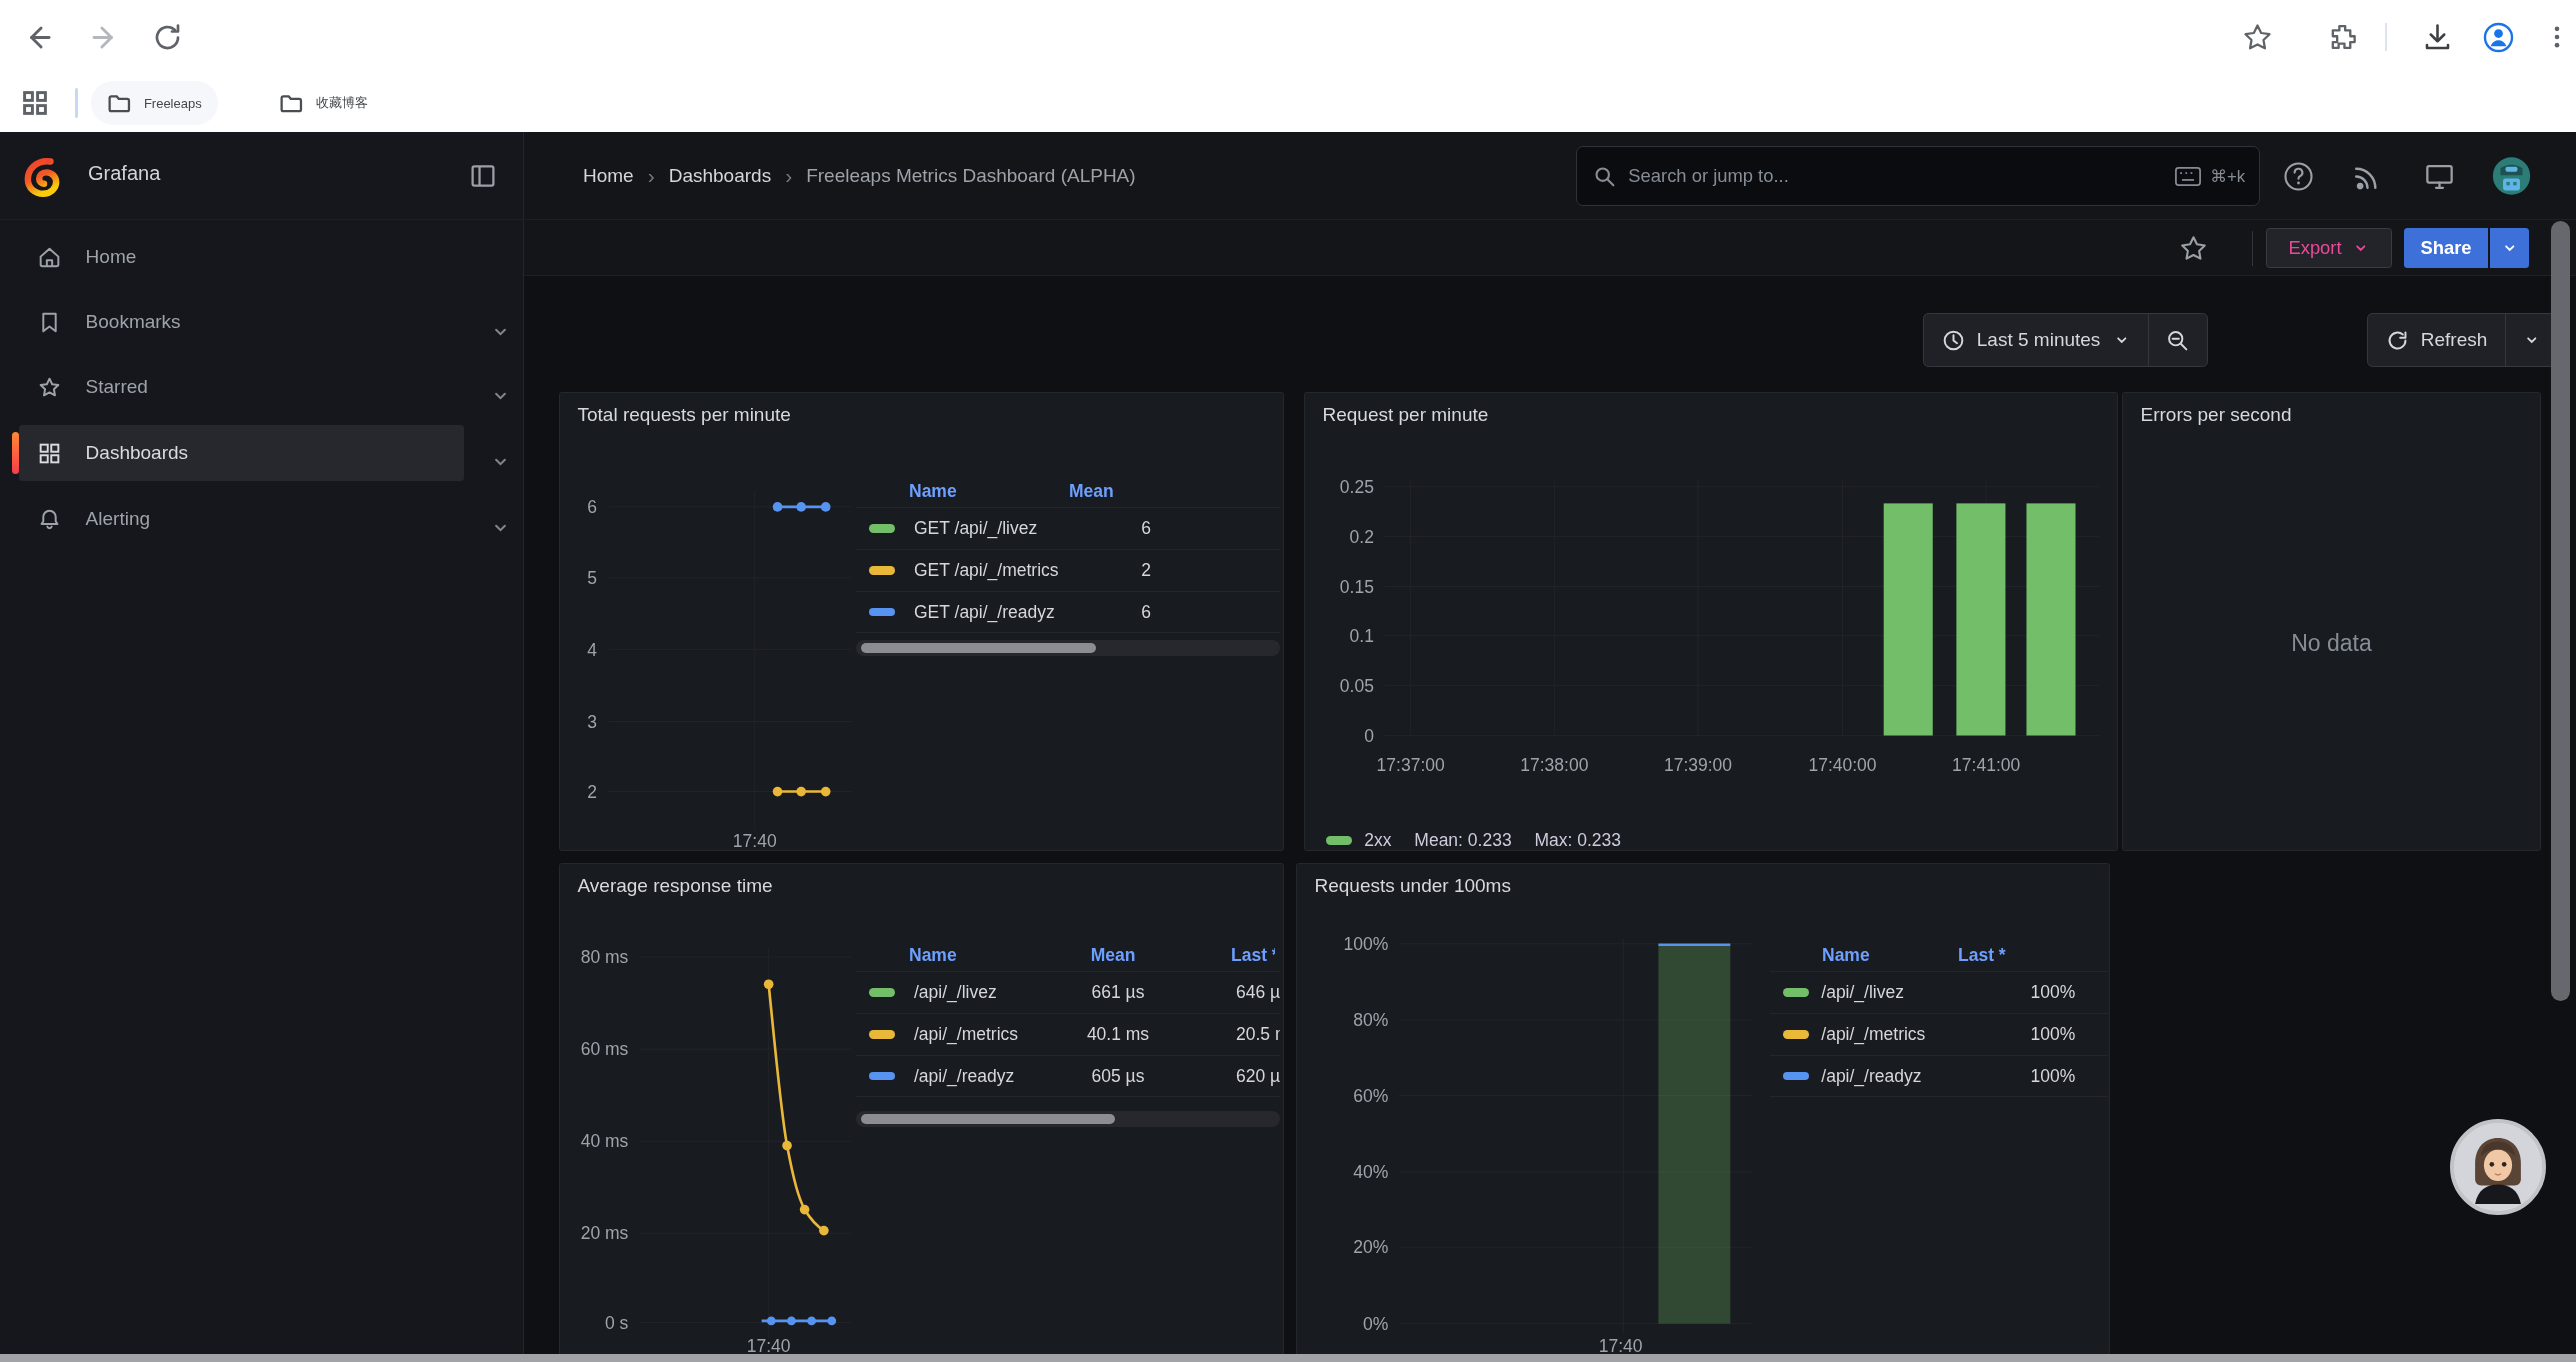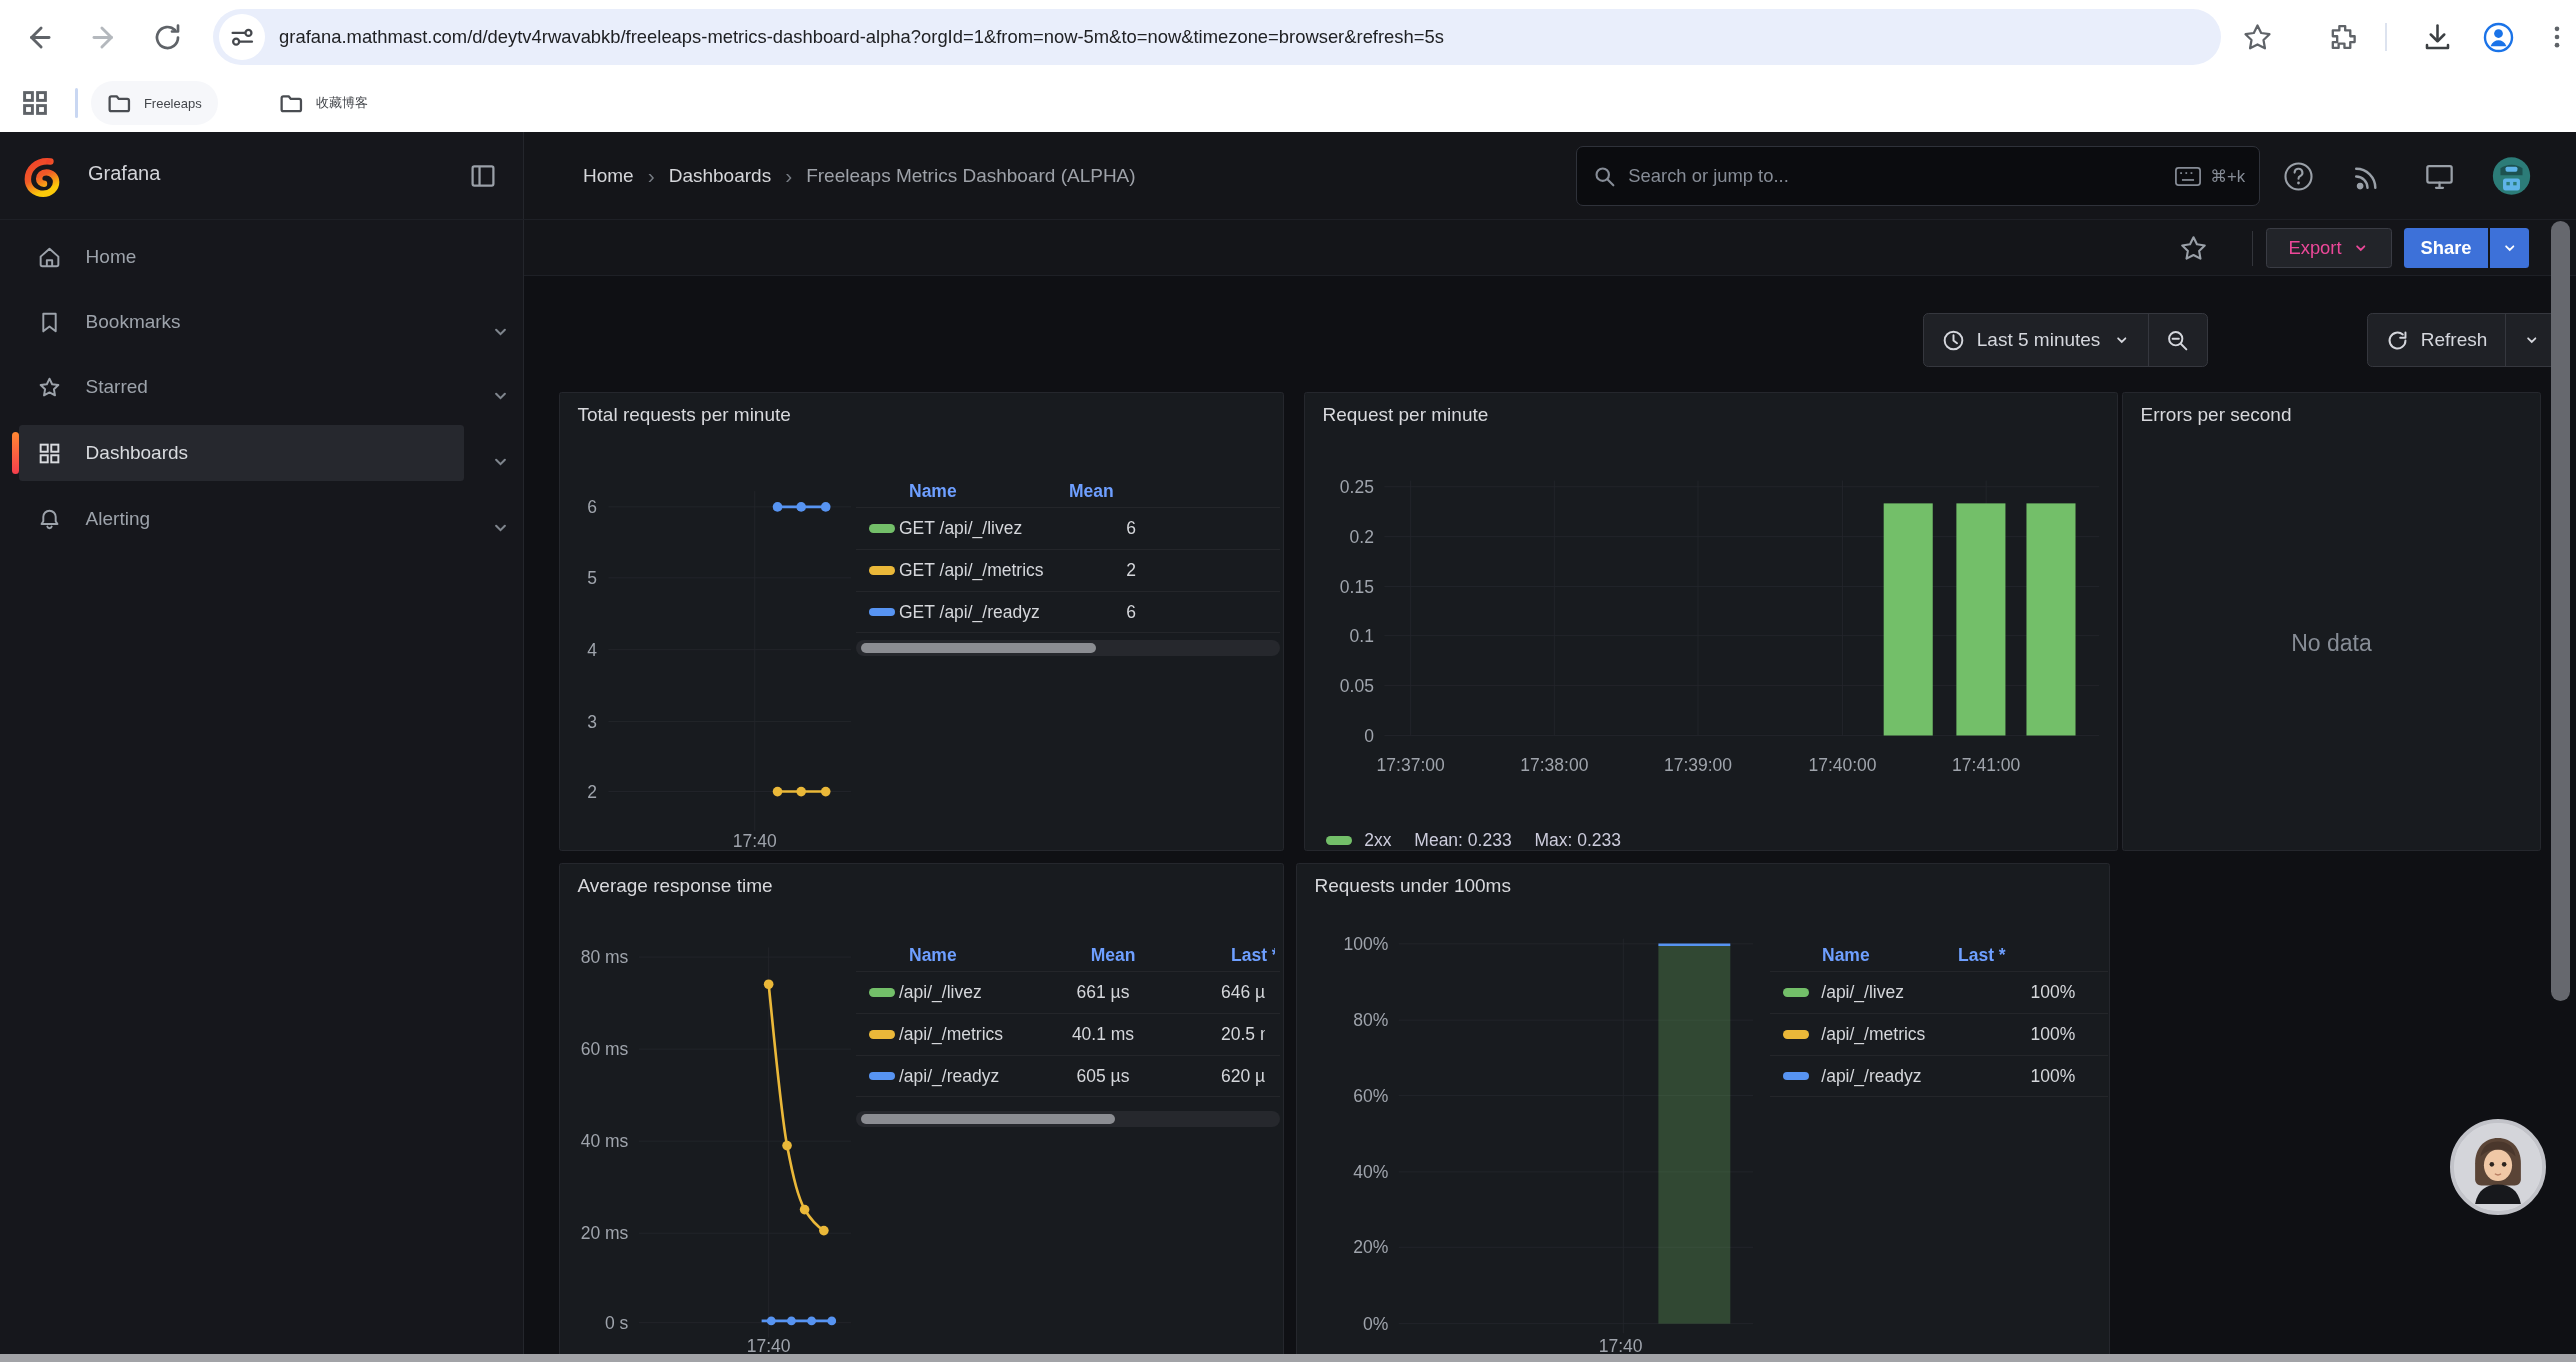--- a/index.html
+++ b/index.html
@@ -56,21 +56,21 @@
   .panel { position:absolute; background:#181b1f; border:0.9px solid #25272d; border-radius:2.6px; }
   .panel-title { position:absolute; left:17.5px; top:10.5px; font-size:19px; font-weight:500; color:#d8d9dd; }
   .tick { fill:#9fa4ac; font-size:20px; }
   .grid { stroke:#23262c; stroke-width:1; }
   .nodata { position:absolute; left:0; right:0; top:237px; text-align:center; font-size:23px; color:#878d96; }
 
   .tbl { position:absolute; font-size:17.5px; color:#d5d7db; }
   .trow { display:flex; align-items:center; height:42px; border-top:0.9px solid #24262a; padding-left:13px; }
   .thead { display:flex; align-items:center; height:32px; color:#6E9FFF; font-weight:bold; padding-left:13px; }
   .pill { width:26px; height:8.8px; border-radius:4.4px; flex:none; }
-  .c-name { margin-left:4px; white-space:nowrap; overflow:hidden; }
+  .c-name { margin-left:19px; white-space:nowrap; overflow:hidden; }
   .c-right { text-align:center; white-space:nowrap; }
   .c-clip { overflow:hidden; white-space:nowrap; flex:none; }
   .hscroll-track { position:absolute; height:16px; background:#26282d; border-radius:8px; }
   .hscroll-thumb { position:absolute; top:2.6px; height:10.5px; background:#8b8d92; border-radius:5.3px; }
 
   .legend-row { position:absolute; display:flex; align-items:center; font-size:17.5px; color:#ccccdc; gap:12.3px; }
 
   
   .vscroll { position:absolute; left:2551px; top:221px; width:19px; height:780px; background:#66686e; border-radius:9.6px; }
   .hscroll-win { position:absolute; left:0; top:1354px; width:2576px; height:8.8px; background:#a2a3a7; }
@@ -90,31 +90,20 @@
     <svg width="35" height="35" viewBox="0 0 44 44" fill="none" stroke="currentColor" stroke-width="3.6" stroke-linecap="round" stroke-linejoin="round">
         <path d="M20 10 L32 22 L20 34"></path>
         <line x1="10" y1="22" x2="32" y2="22"></line>
       </svg>
   </div>
   <div class="tb-btn" style="left:146px">
     <svg width="33" height="33" viewBox="0 0 44 44" fill="none" stroke="currentColor" stroke-width="3.6" stroke-linecap="round">
         <path d="M36 22a14 14 0 1 1-4.1-9.9"></path>
         <path d="M36 6v8h-8" stroke-linejoin="round"></path>
       </svg>
-  </div>
-  <div class="url-pill">
-    <div class="site-chip">
-      <svg width="24.6" height="24.6" viewBox="0 0 28 28" fill="none" stroke="currentColor" stroke-width="2.6" stroke-linecap="round">
-          <line x1="3" y1="9" x2="17" y2="9"></line>
-          <circle cx="21" cy="9" r="3.4"></circle>
-          <line x1="25" y1="19" x2="11" y2="19"></line>
-          <circle cx="7" cy="19" r="3.4"></circle>
-        </svg>
-    </div>
-    <input class="url-input" readonly="" value="grafana.mathmast.com/d/deytv4rwavabkb/freeleaps-metrics-dashboard-alpha?orgId=1&amp;from=now-5m&amp;to=now&amp;timezone=browser&amp;refresh=5s" style="">
   </div>
   <div class="tb-btn" style="left:2236px">
     <svg width="33" height="33" viewBox="0 0 44 44" fill="none" stroke="currentColor" stroke-width="3" stroke-linejoin="round">
         <path d="M22 6l4.9 10 11.1 1.6-8 7.8 1.9 11L22 31.2 12.1 36.4 14 25.4l-8-7.8L17.1 16z"></path>
       </svg>
   </div>
   <div class="tb-btn" style="left:2322px">
     <svg width="32" height="32" viewBox="0 0 44 44" fill="none" stroke="currentColor" stroke-width="3.2" stroke-linejoin="round">
         <path d="M17 7h8v6h7v8h6v8h-6v8h-8v-6h-8v6H8v-8h6v-8H8v-8h9z"></path>
       </svg>

